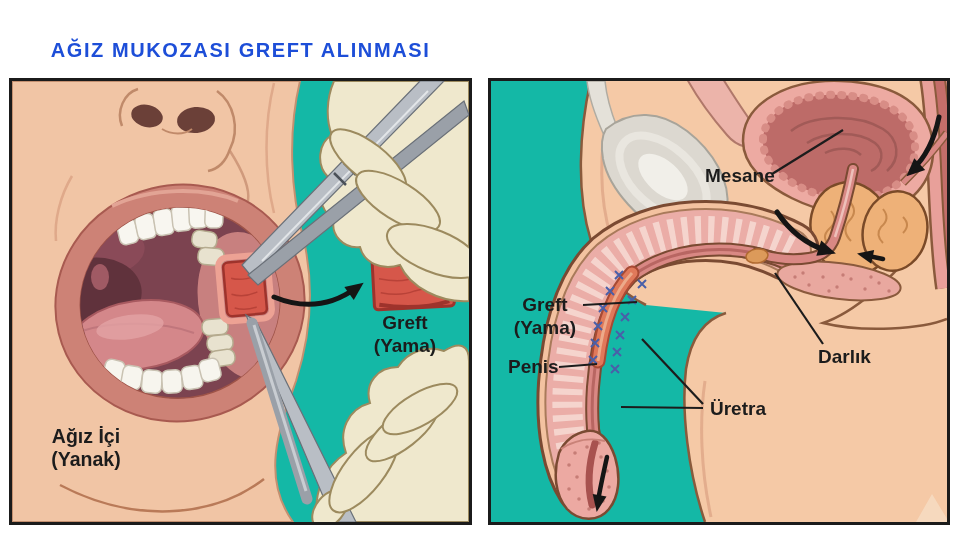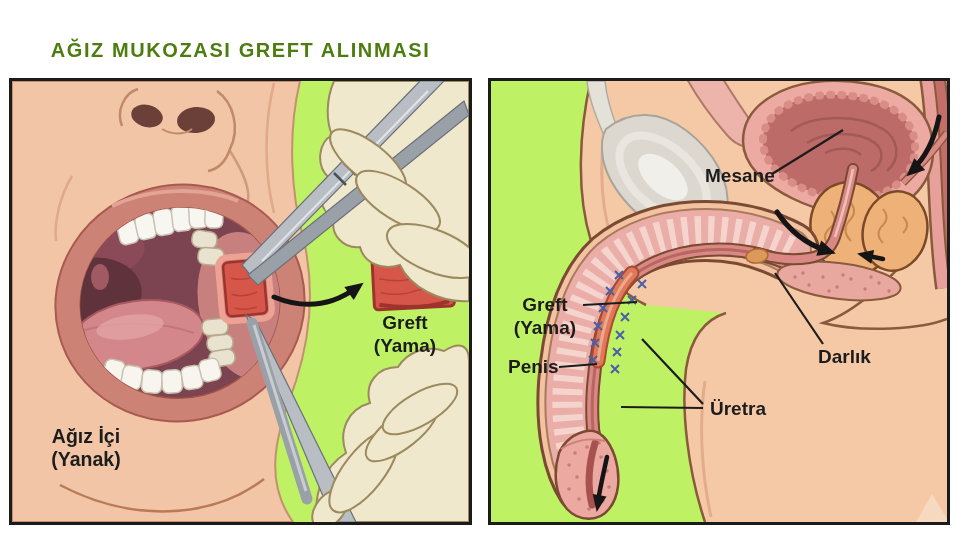--- a/index.html
+++ b/index.html
@@ -1,24 +1,24 @@
 <!DOCTYPE html>
 <html><head>
 <meta charset="utf-8">
 <style>
   html,body{margin:0;padding:0;background:#ffffff;}
   body{width:965px;height:545px;overflow:hidden;font-family:"Liberation Sans",sans-serif;}
   .stage{position:relative;width:965px;height:545px;background:#fff;}
   .title{position:absolute;top:35px;height:30px;font-size:20px;font-weight:700;
-         letter-spacing:1.6px;color:#4d7c0f;text-align:center;line-height:30px;
+         letter-spacing:1.6px;color:#1d4ed8;text-align:center;line-height:30px;
          font-family:"Liberation Sans",sans-serif;}
   .title-left{left:9px;width:463px;}
   .title-right{left:488px;width:462px;}
   .panel{position:absolute;top:78px;height:447px;border:3px solid #1b1b1b;
-         background:#bef264;box-sizing:border-box;}
+         background:#14b8a6;box-sizing:border-box;}
   .panel-left{left:9px;width:463px;}
   .panel-right{left:488px;width:462px;}
   .panel svg{display:block;width:100%;height:100%;}
   svg text{font-family:"Liberation Sans",sans-serif;font-weight:700;fill:#1c1c1c;}
 </style>
 </head>
 <body>
 
 <div class="stage">
 

